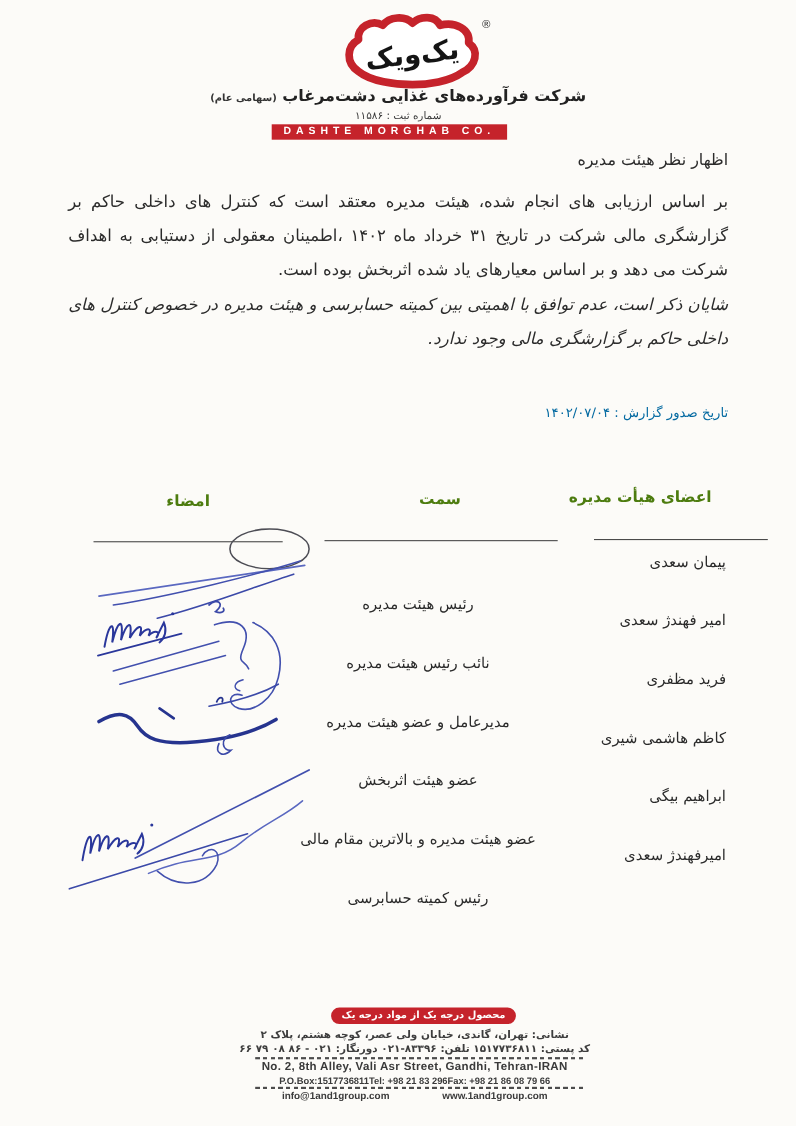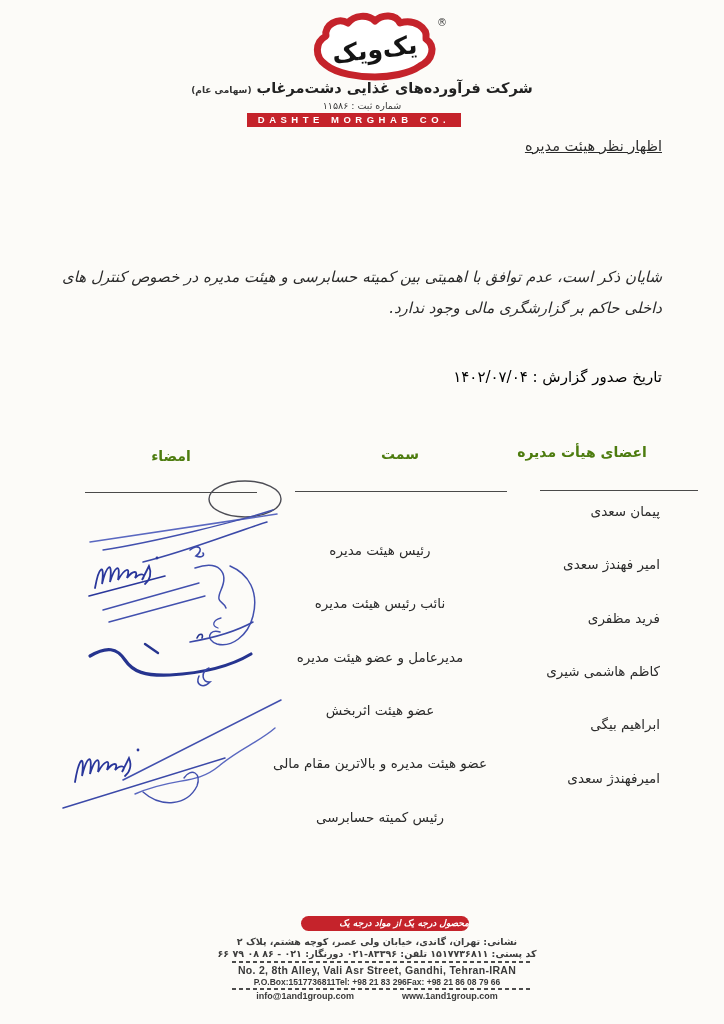--- a/index.html
+++ b/index.html
@@ -22,31 +22,31 @@
   }
   .banner{
     position:absolute;left:247px;top:113px;width:214px;height:14px;
     background:#c5232b;color:#fff;text-align:center;
     font-size:9.5px;font-weight:bold;letter-spacing:4.5px;line-height:14px;
     font-family:"Liberation Sans",sans-serif;
   }
   
   .doc-title{
     position:absolute;right:62px;top:138px;direction:rtl;
-    font-size:14.5px;color:#2b2b2b;text-decoration:underline;
+    font-size:14.5px;color:#2b2b2b;
   }
   .para{
     position:absolute;right:62px;width:600px;direction:rtl;
     font-size:15px;line-height:31px;text-align:justify;color:#2b2b2b;
   }
   .para1{top:168px;}
   .para2{top:262px;font-style:italic;}
   .report-date{
     position:absolute;right:62px;top:368px;direction:rtl;
-    font-size:15px;color:#000000;
+    font-size:12px;color:#0369a1;
   }
   
   .th{position:absolute;direction:rtl;font-size:14px;font-weight:bold;color:#4d7c0f;}
   .th-members{right:62px;top:444px;width:160px;text-align:center;}
   .th-position{left:290px;top:446px;width:220px;text-align:center;}
   .th-signature{left:85px;top:448px;width:172px;text-align:center;}
   .col-line{position:absolute;height:0;border-top:1.3px solid #4a4a4a;}
   .line-members{left:540px;top:490px;width:158px;}
   .line-position{left:295px;top:491px;width:212px;}
   .line-signature{left:85px;top:492px;width:172px;}
@@ -56,22 +56,22 @@
   }
   .row-pos{
     position:absolute;left:268px;width:224px;direction:rtl;text-align:center;
     font-size:13.5px;color:#2b2b2b;margin-top:39px;
   }
   
   .sig-layer{position:absolute;left:45px;top:470px;width:260px;height:350px;}
   
   .slogan{
     position:absolute;left:301px;top:916px;width:168px;height:15px;
-    background:#c5232b;border-radius:8px;color:#fff;text-align:right;
-    direction:rtl;font-size:9px;font-weight:bold;line-height:15px;font-style:italic;
+    background:#c5232b;border-radius:8px;color:#fff;text-align:center;
+    direction:rtl;font-size:9px;font-weight:bold;line-height:15px;
   }
   .f-fa{
     position:absolute;left:197px;width:360px;text-align:center;direction:rtl;
     font-size:9.5px;font-weight:bold;color:#3d3d3d;
   }
   .f-fa1{top:936px;}
   .f-fa2{top:948px;}
   .dashes{
     position:absolute;left:232px;width:300px;height:2px;
     background:repeating-linear-gradient(90deg,#4c4c4c 0 4px,transparent 4px 7px);
@@ -113,20 +113,21 @@
   <span class="reg-mark">®</span>
 
   <div class="company-name">
     <span>شرکت فرآورده‌های غذایی دشت‌مرغاب</span>
     <span class="company-type">(سهامی عام)</span>
   </div>
   <div class="registration">شماره ثبت : ۱۱۵۸۶</div>
   <div class="banner">DASHTE MORGHAB CO.</div>
 
   <div class="doc-title">اظهار نظر هیئت مدیره</div>
+  <div class="para para1">بر اساس ارزیابی های انجام شده، هیئت مدیره معتقد است که کنترل های داخلی حاکم بر گزارشگری مالی شرکت در تاریخ ۳۱ خرداد ماه ۱۴۰۲ ،اطمینان معقولی از دستیابی به اهداف شرکت می دهد و بر اساس معیارهای یاد شده اثربخش بوده است.</div>
   <div class="para para2">شایان ذکر است، عدم توافق با اهمیتی بین کمیته حسابرسی و هیئت مدیره در خصوص کنترل های داخلی حاکم بر گزارشگری مالی وجود ندارد.</div>
   <div class="report-date">تاریخ صدور گزارش : ۱۴۰۲/۰۷/۰۴</div>
 
   <div class="th th-members">اعضای هیأت مدیره</div>
   <div class="th th-position">سمت</div>
   <div class="th th-signature">امضاء</div>
 
   <div class="col-line line-members"></div>
   <div class="col-line line-position"></div>
   <div class="col-line line-signature"></div>

